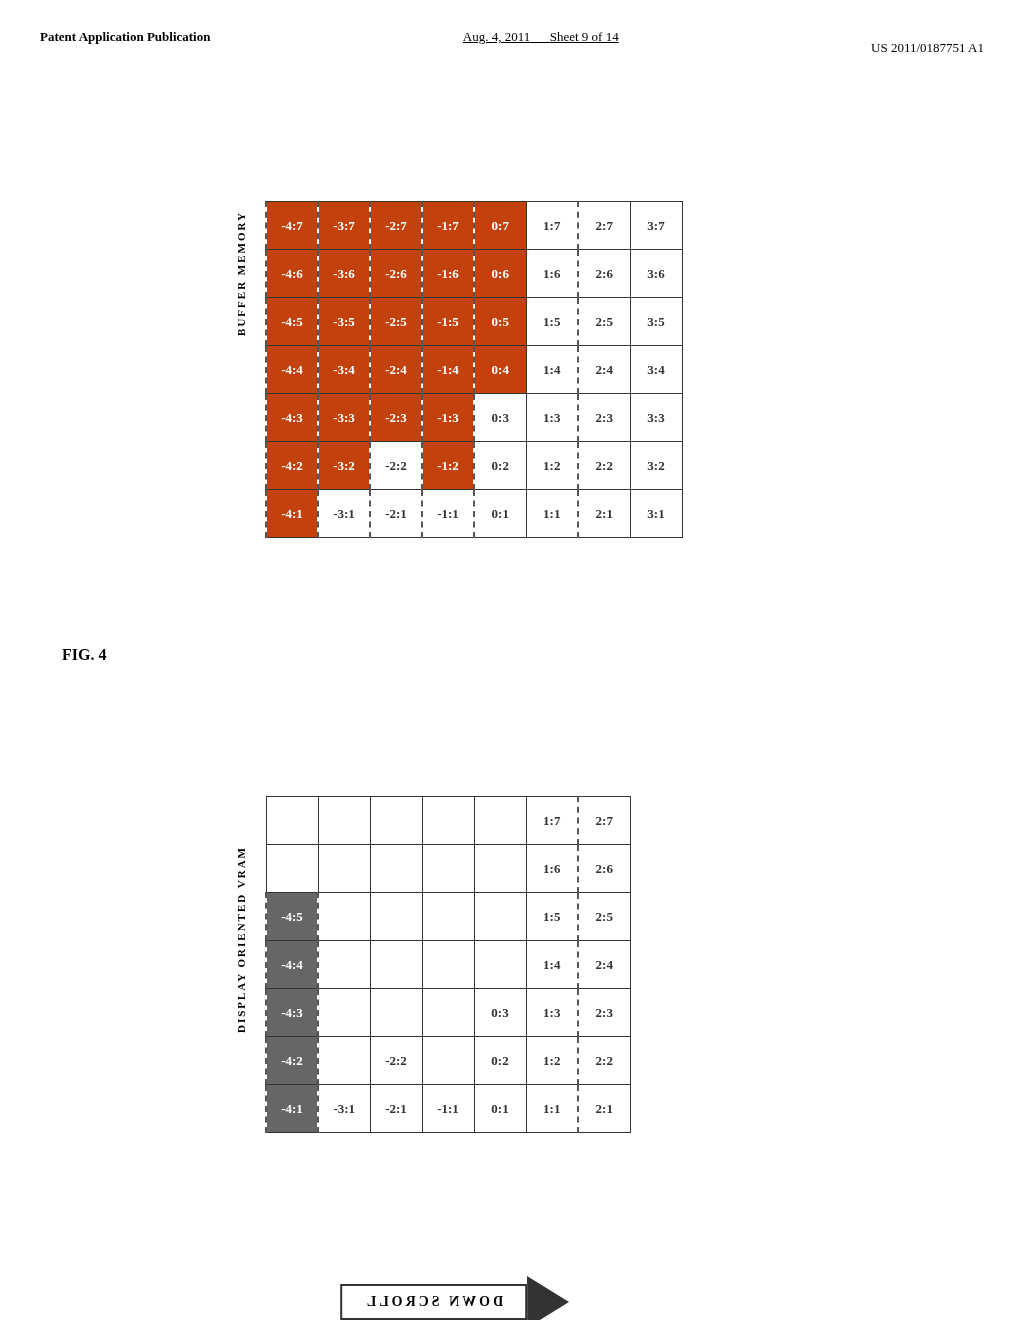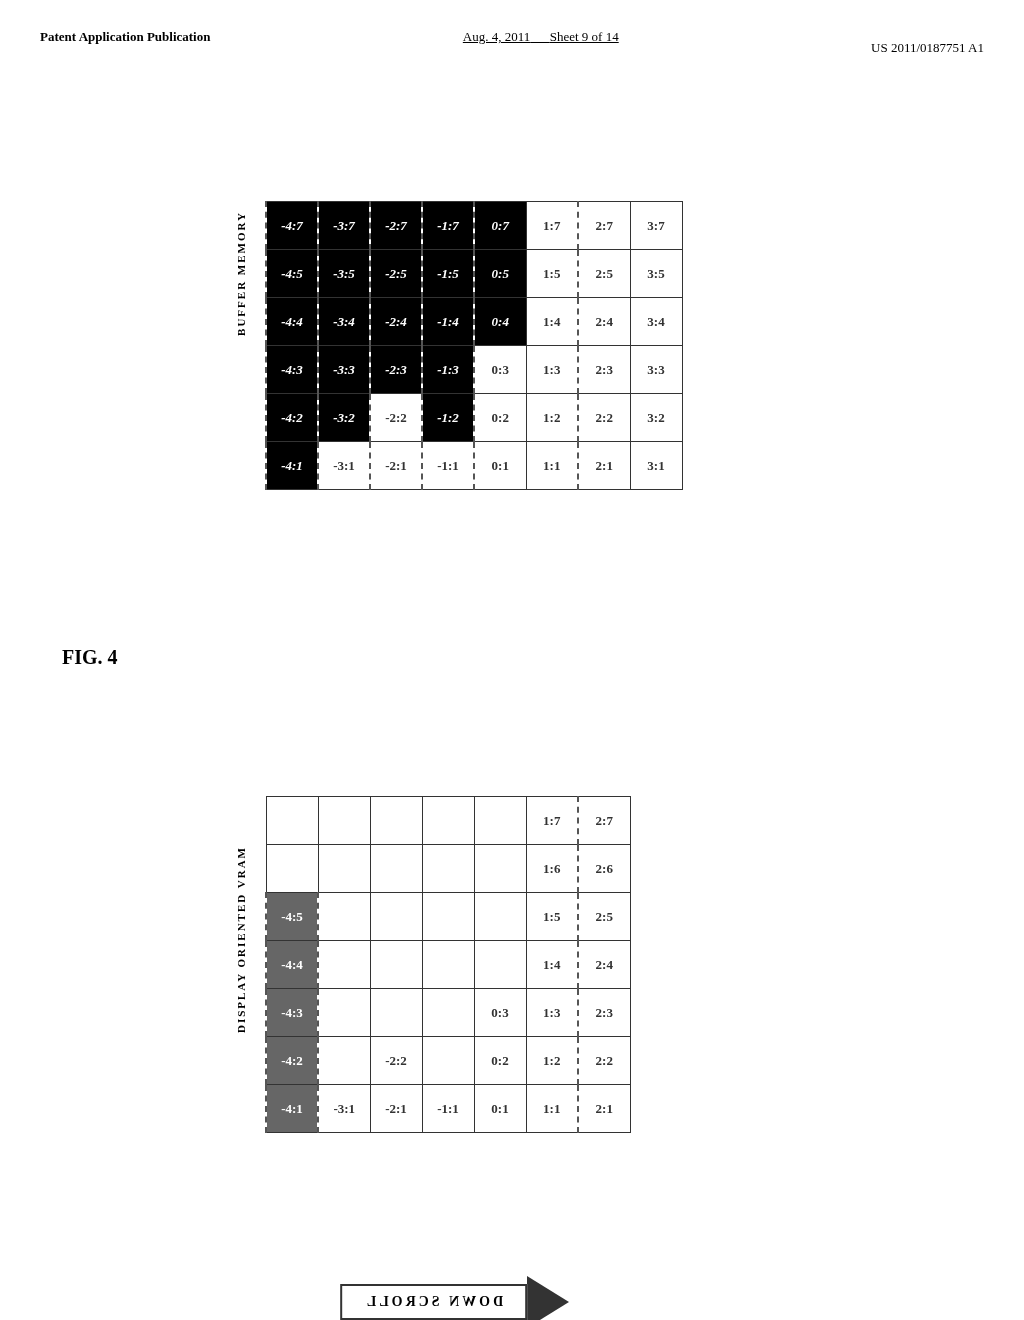--- a/index.html
+++ b/index.html
@@ -67,23 +67,22 @@
       border: 1.5px solid #333;
       text-align: center;
       vertical-align: middle;
       font-size: 13px;
       font-weight: bold;
       position: relative;
     }
 
     
     .cell-dark {
-      background-color: #000000;
+      background-color: #c2410c;
       color: #fff;
-      font-style: italic;
     }
 
     
     .cell-white {
       background-color: #fff;
       color: #333;
     }
 
     
     .dashed-left {
@@ -122,37 +121,47 @@
     &nbsp;&nbsp;&nbsp;&nbsp;
     <span>Sheet 9 of 14</span>
   </span>
   <span class="header-right">US 2011/0187751 A1</span>
 </div>
 
 <div style="position:relative; width:1024px; height:1260px;">
 
   <div class="buffer-memory-label">BUFFER MEMORY</div>
 
-  <div style="position:absolute; left:62px; top:580px; font-size:20px; font-weight:bold;">FIG. 4</div>
+  <div style="position:absolute; left:62px; top:580px; font-size:16px; font-weight:bold;">FIG. 4</div>
 
   <div style="position:absolute; left:265px; top:135px;">
     <table class="grid-table">
       <tbody>
 
         <tr>
           <td class="cell-dark dashed-left dashed-right">-4:7</td>
           <td class="cell-dark dashed-right">-3:7</td>
           <td class="cell-dark dashed-right">-2:7</td>
           <td class="cell-dark dashed-right">-1:7</td>
           <td class="cell-dark">0:7</td>
           <td class="cell-white">1:7</td>
           <td class="cell-white dashed-left">2:7</td>
           <td class="cell-white">3:7</td>
         </tr>
 
+        <tr>
+          <td class="cell-dark dashed-left dashed-right">-4:6</td>
+          <td class="cell-dark dashed-right">-3:6</td>
+          <td class="cell-dark dashed-right">-2:6</td>
+          <td class="cell-dark dashed-right">-1:6</td>
+          <td class="cell-dark">0:6</td>
+          <td class="cell-white">1:6</td>
+          <td class="cell-white dashed-left">2:6</td>
+          <td class="cell-white">3:6</td>
+        </tr>
 
         <tr>
           <td class="cell-dark dashed-left dashed-right">-4:5</td>
           <td class="cell-dark dashed-right">-3:5</td>
           <td class="cell-dark dashed-right">-2:5</td>
           <td class="cell-dark dashed-right">-1:5</td>
           <td class="cell-dark">0:5</td>
           <td class="cell-white">1:5</td>
           <td class="cell-white dashed-left">2:5</td>
           <td class="cell-white">3:5</td>

